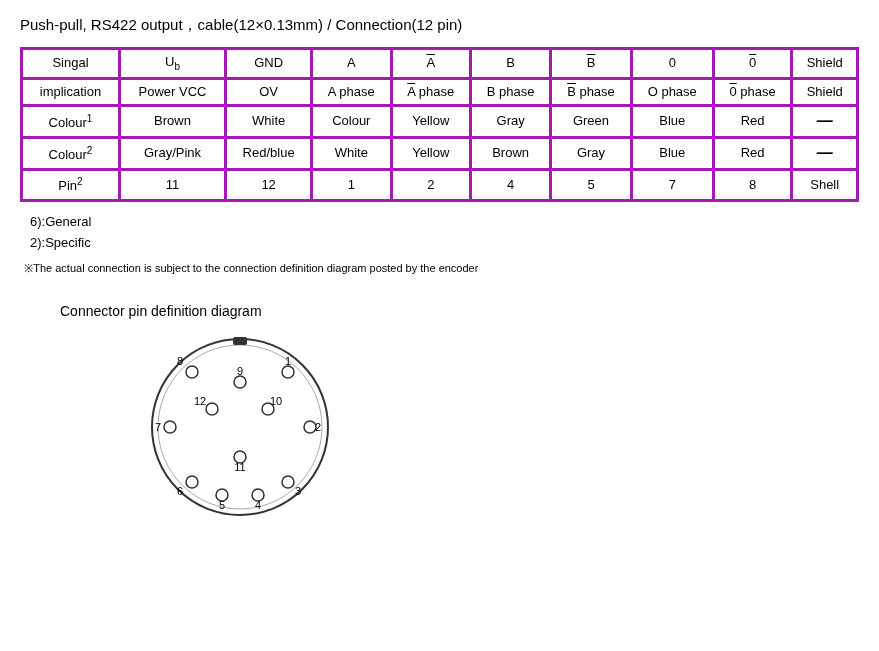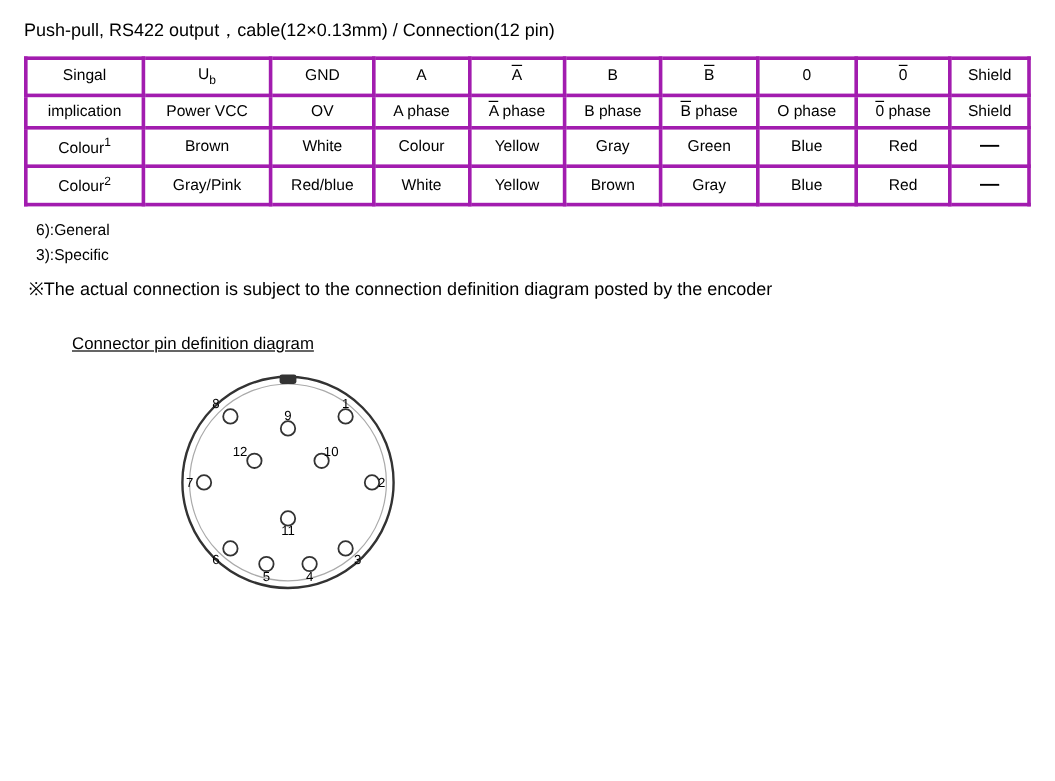--- a/index.html
+++ b/index.html
@@ -34,27 +34,26 @@
       text-decoration: overline;
     }
     sub { font-size: 10px; }
     sup { font-size: 10px; }
     .notes {
       margin: 6px 0 6px 10px;
       font-size: 13px;
       line-height: 1.6;
     }
     .warning {
-      font-size: 15px;
+      font-size: 11px;
       margin-bottom: 28px;
       margin-left: 4px;
     }
     .diagram-section {
       margin-top: 8px;
-      text-decoration: underline;
     }
     .diagram-title {
       font-size: 14px;
       margin-bottom: 8px;
       margin-left: 40px;
     }
     .connector-diagram {
       margin-left: 120px;
       position: relative;
       width: 200px;
@@ -114,26 +113,38 @@
       <td>Gray/Pink</td>
       <td>Red/blue</td>
       <td>White</td>
       <td>Yellow</td>
       <td>Brown</td>
       <td>Gray</td>
       <td>Blue</td>
       <td>Red</td>
       <td><span class="em-dash">—</span></td>
     </tr>
+    <tr>
+      <td>Pin<sup>2</sup></td>
+      <td>11</td>
+      <td>12</td>
+      <td>1</td>
+      <td>2</td>
+      <td>4</td>
+      <td>5</td>
+      <td>7</td>
+      <td>8</td>
+      <td>Shell</td>
+    </tr>
   </tbody>
 </table>
 
 <div class="notes">
   <div>6):General</div>
-  <div>3):Specific</div>
+  <div>2):Specific</div>
 </div>
 
 <div class="warning">※The actual connection is subject to the connection definition diagram posted by the encoder</div>
 
 <div class="diagram-section">
   <div class="diagram-title">Connector pin definition diagram</div>
   <div class="connector-diagram">
     <svg viewBox="0 0 200 200" xmlns="http://www.w3.org/2000/svg">
 
       <circle cx="100" cy="100" r="88" fill="none" stroke="#333" stroke-width="2"></circle>

